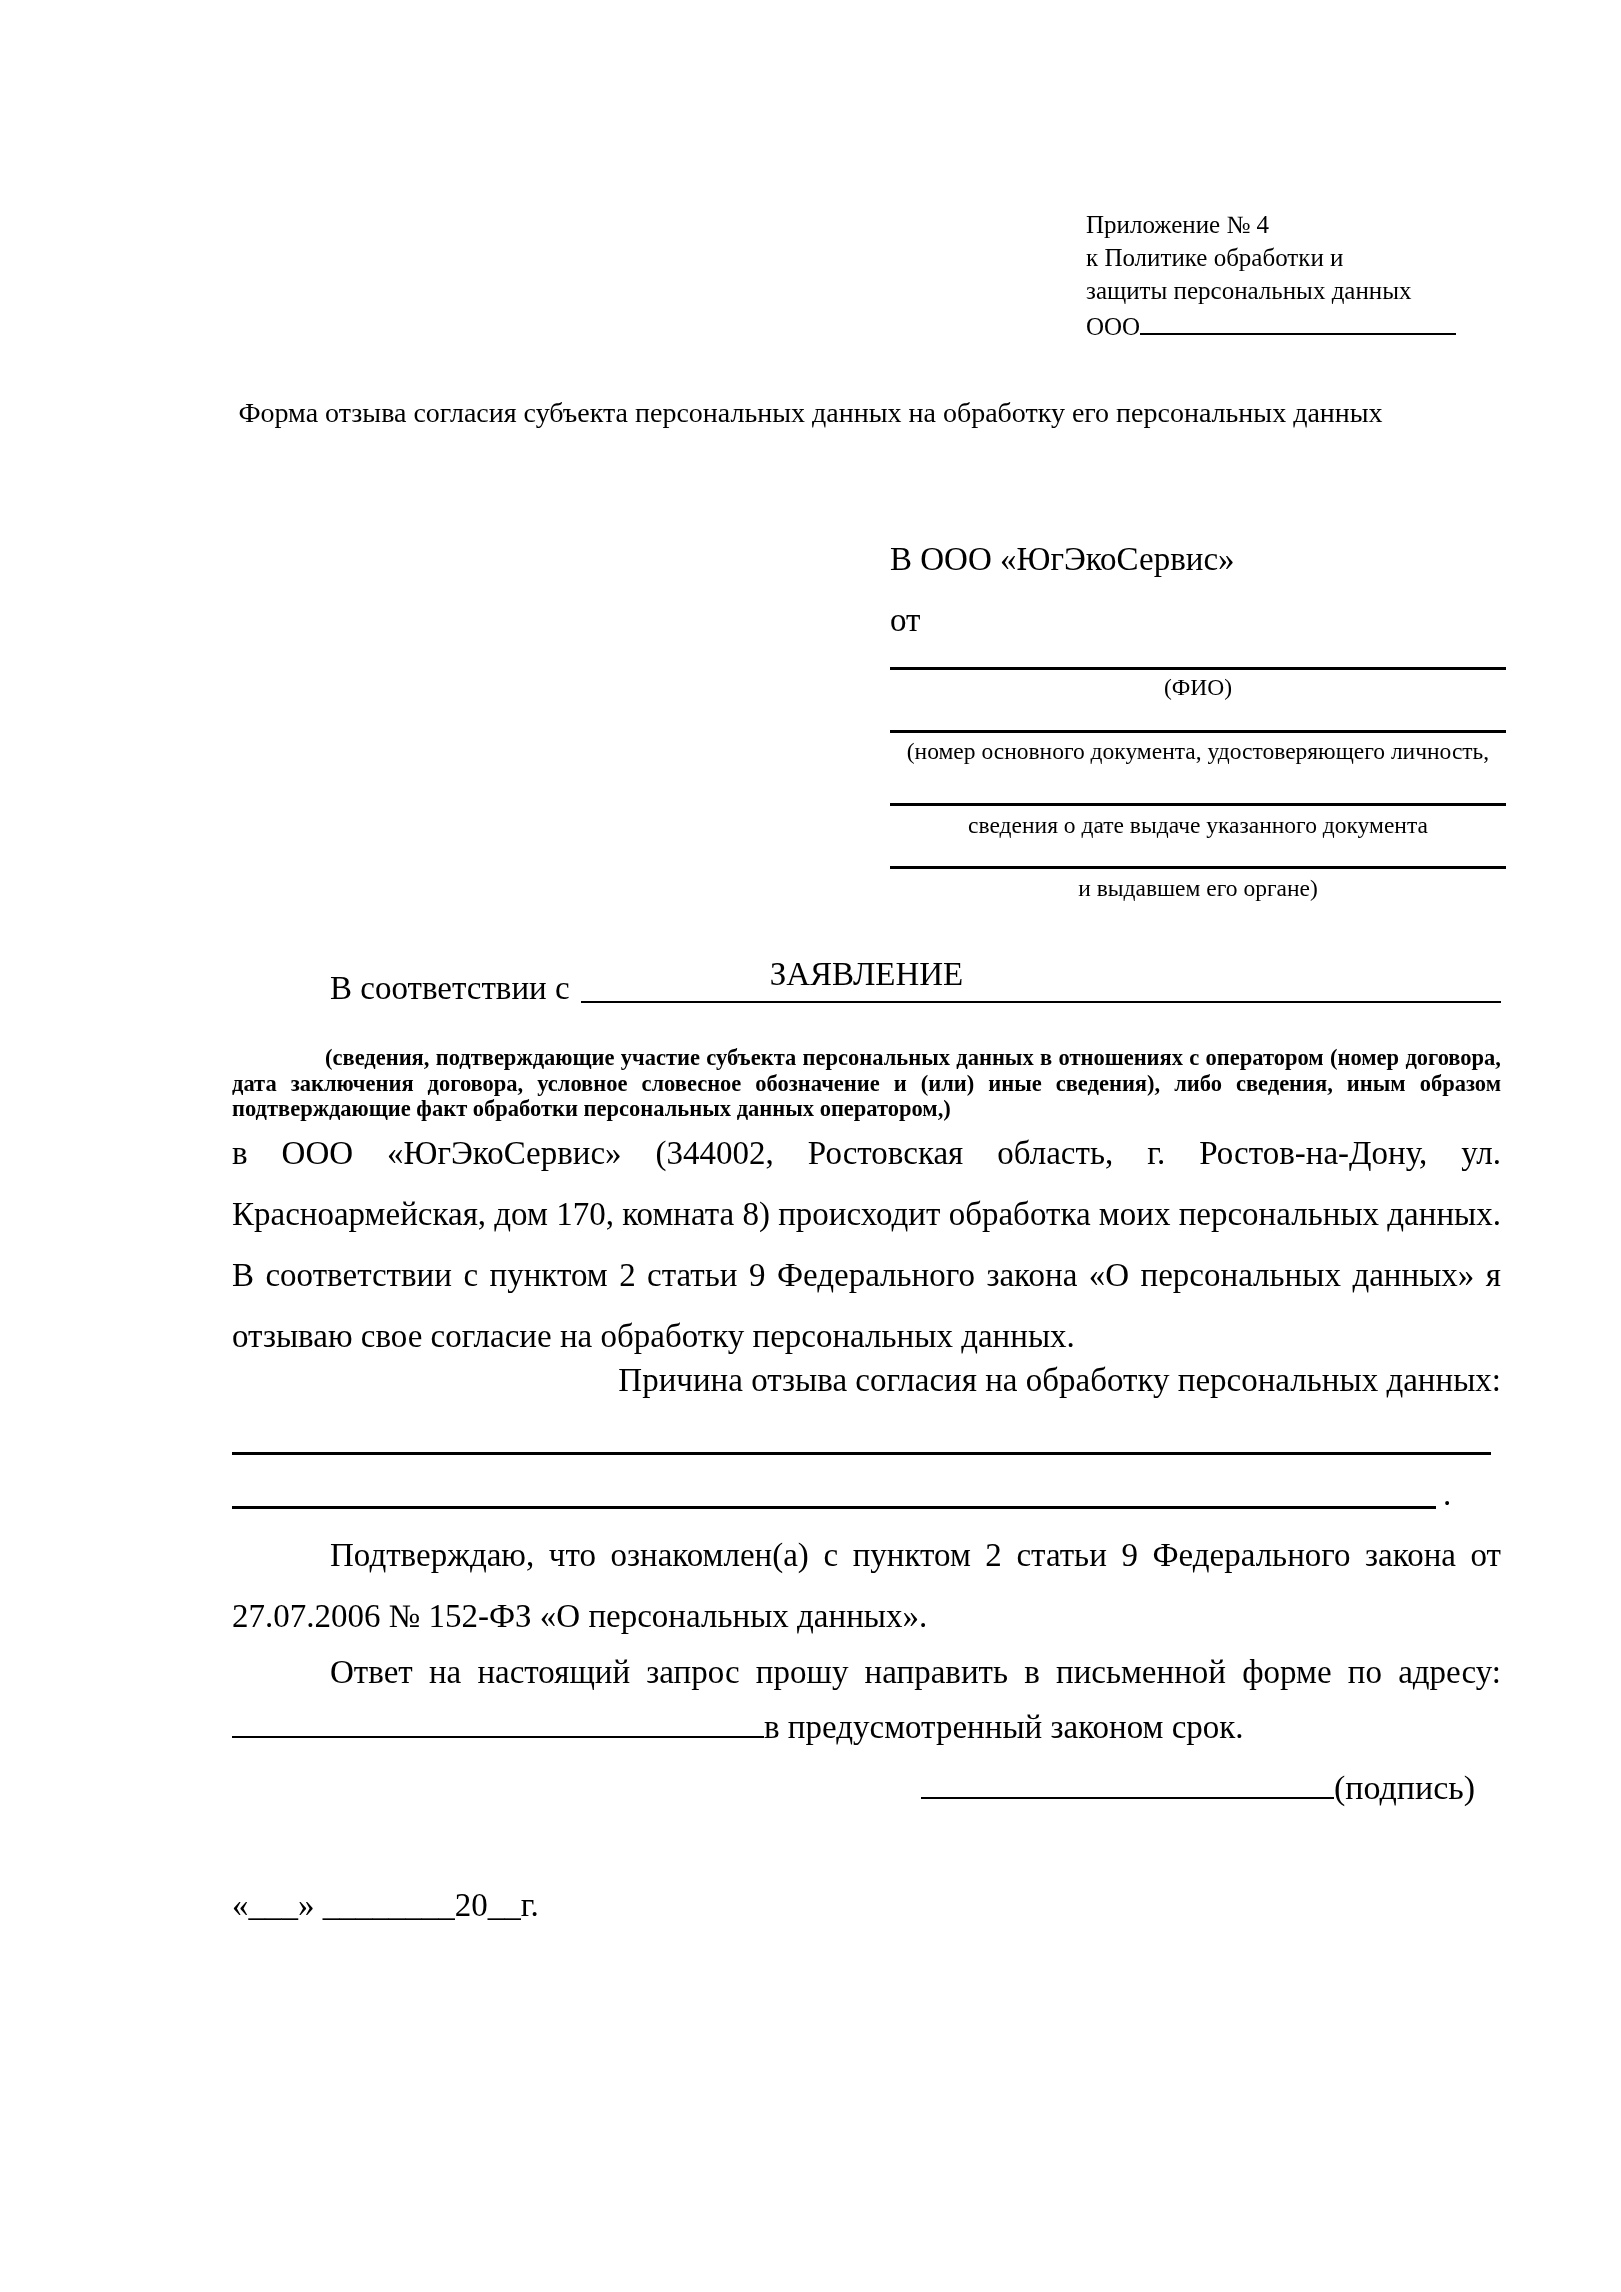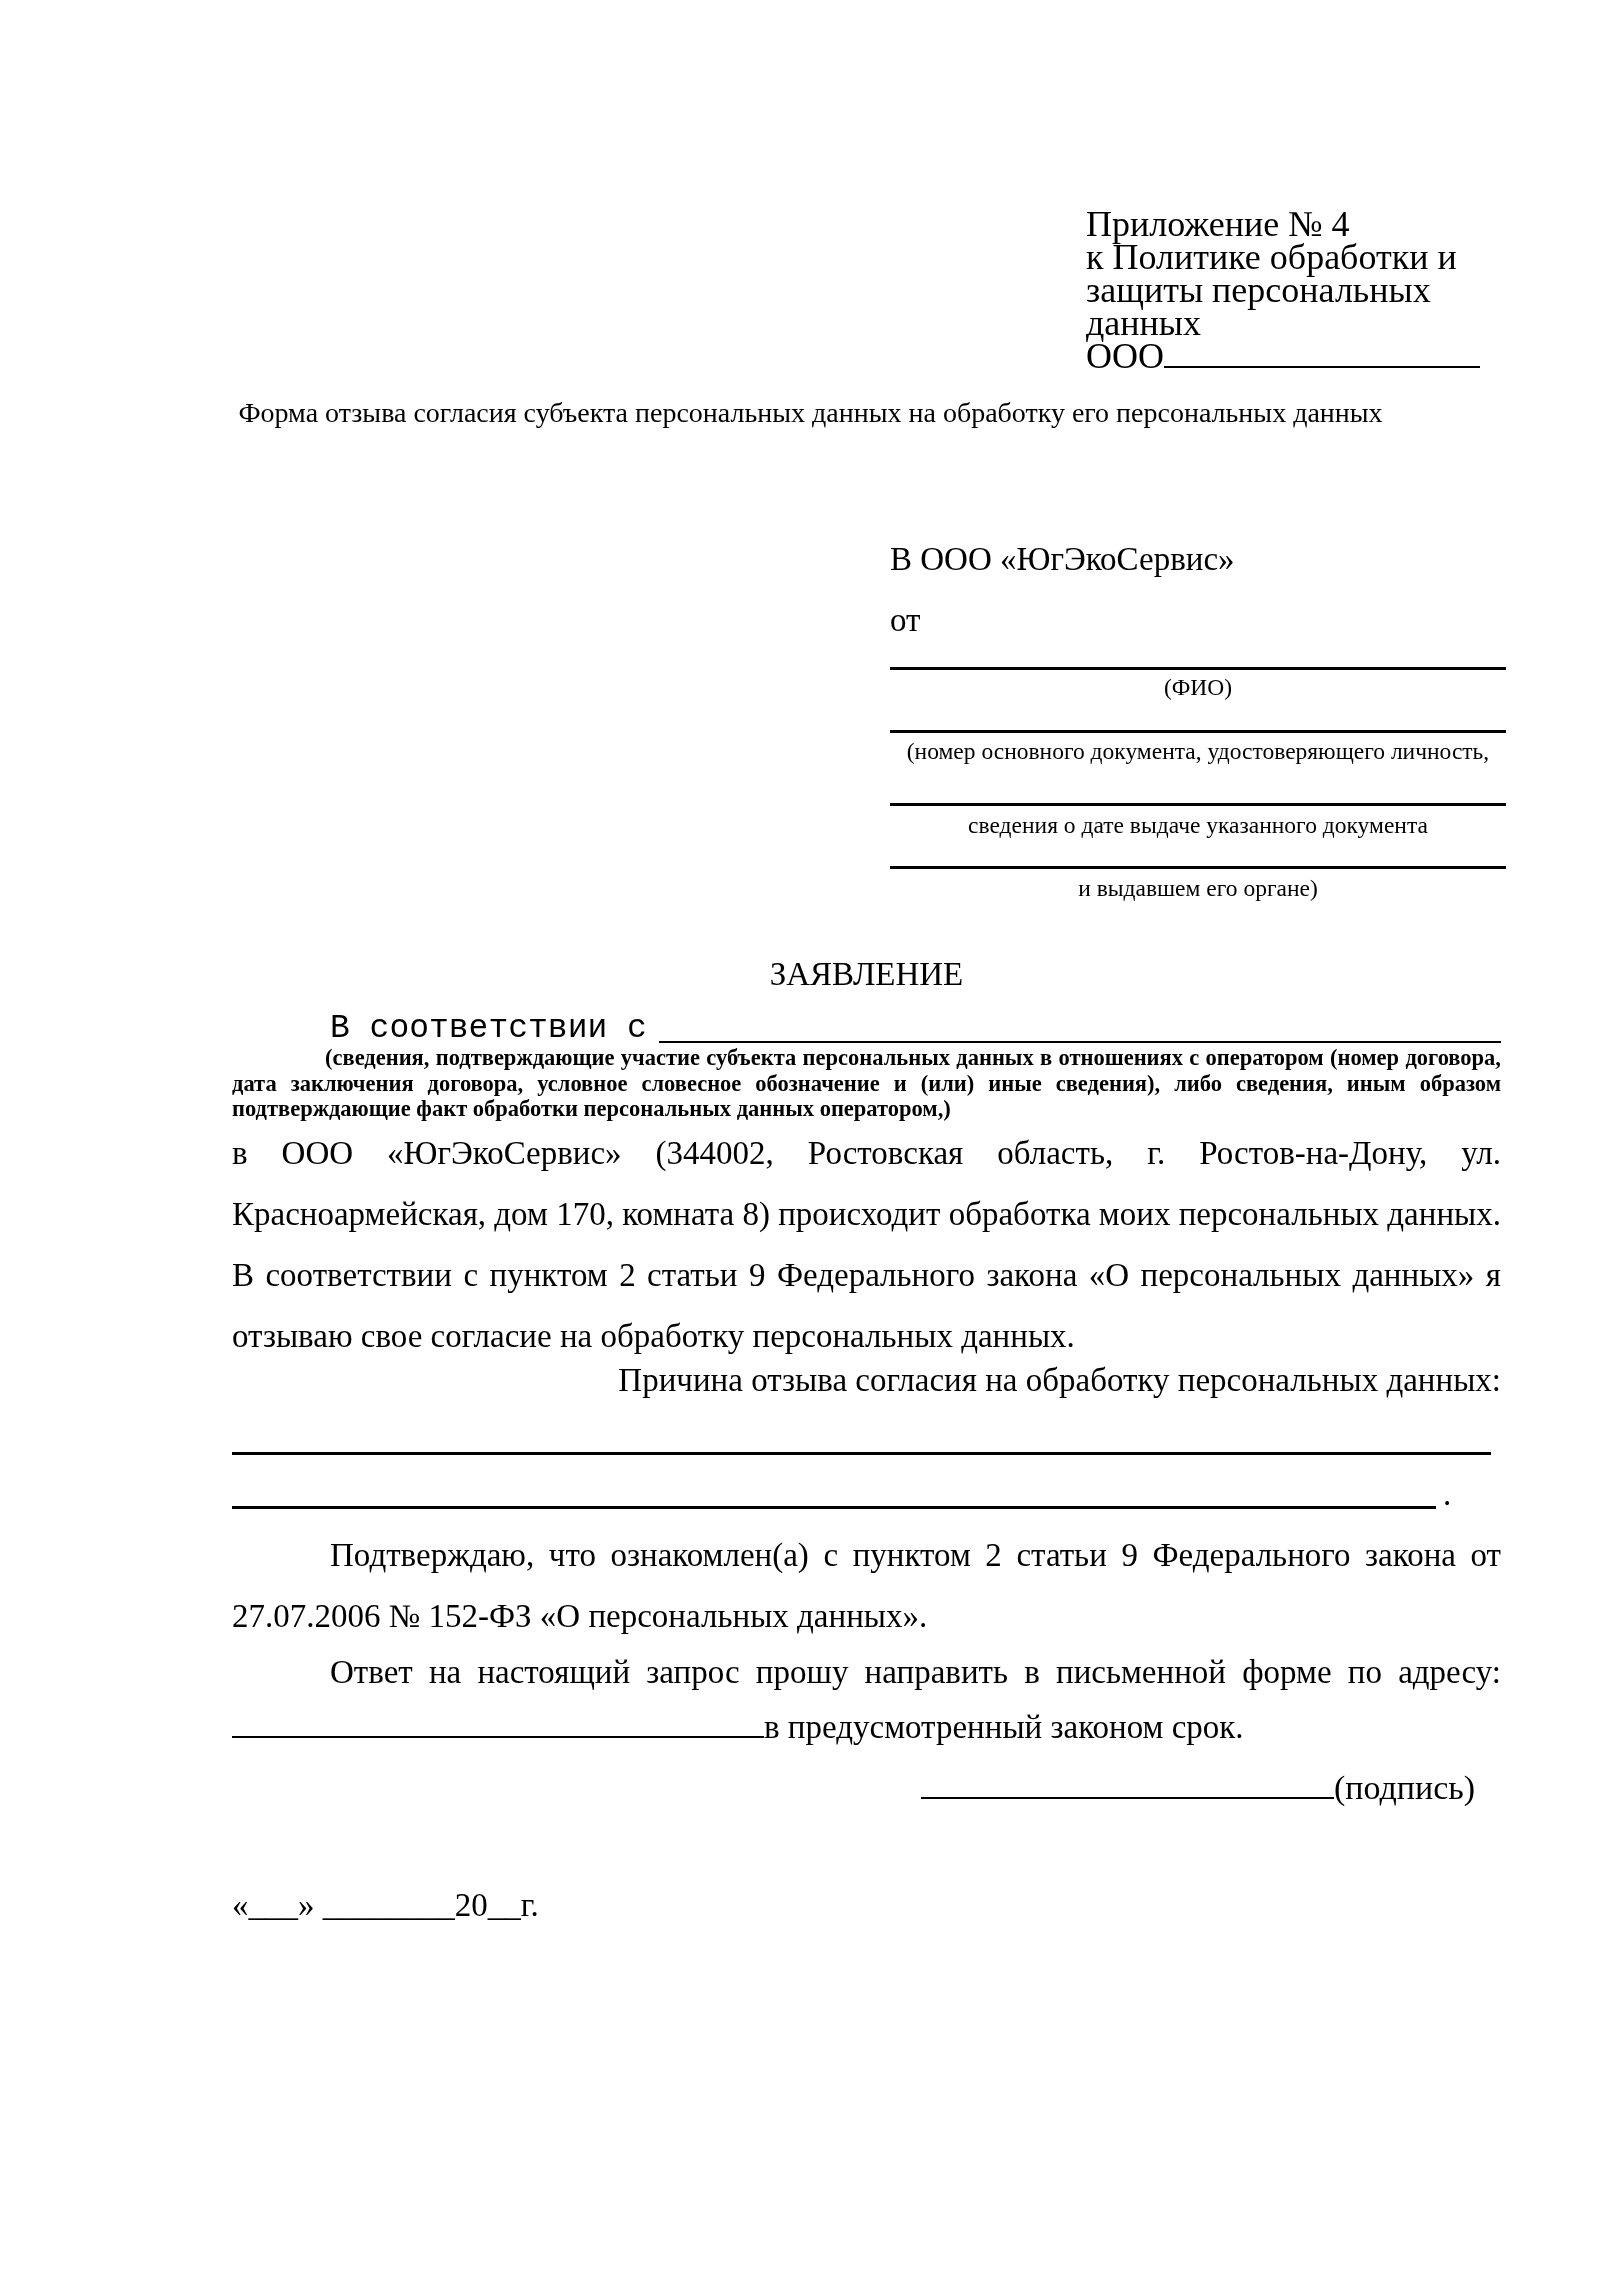--- a/index.html
+++ b/index.html
@@ -8,21 +8,21 @@
     width:1621px;height:2293px;
     background:#ffffff;
     color:#000;
     font-family:"Liberation Serif","DejaVu Serif",serif;
     overflow:hidden;
   }
   .abs{position:absolute;}
   .hline{position:absolute;height:2.9px;background:#000;}
   .appendix{
     left:1086px;top:208px;width:431px;
-    font-size:36px;line-height:33px;text-align:left;
+    font-size:25px;line-height:33px;text-align:left;
   }
   .ooo-row{white-space:nowrap;}
   .ooo-blank{
     display:inline-block;width:316px;height:25.5px;
     border-bottom:2.9px solid #000;vertical-align:baseline;
   }
   .doc-title{
     left:198px;top:390px;width:1225px;
     font-size:28px;line-height:46px;font-weight:normal;text-align:center;
   }
@@ -90,21 +90,21 @@
   <div class="addr-label" style="top:738px;">(номер основного документа, удостоверяющего личность,</div>
 
   <div class="hline" style="left:890px;top:803px;width:616px;"></div>
   <div class="addr-label" style="top:812px;">сведения о дате выдаче указанного документа</div>
 
   <div class="hline" style="left:890px;top:866px;width:616px;"></div>
   <div class="addr-label" style="top:875px;">и выдавшем его органе)</div>
 
   <div class="abs statement">ЗАЯВЛЕНИЕ</div>
 
-  <div class="abs fill-row" style="top:1010px;font-family:Liberation Mono, monospace;">
+  <div class="abs fill-row" style="top:970px;">
     <span class="lead" style="padding-left:98px;">В соответствии с</span>
     <span style="width:11.8px;"></span>
     <div class="flexblank"></div>
   </div>
 
   <div class="abs note">(сведения, подтверждающие участие субъекта персональных данных в отношениях с оператором (номер договора, дата заключения договора, условное словесное обозначение и (или) иные сведения), либо сведения, иным образом подтверждающие факт обработки персональных данных оператором,)</div>
 
   <div class="abs bodypara">в ООО «ЮгЭкоСервис» (344002, Ростовская область, г. Ростов-на-Дону, ул. Красноармейская, дом 170, комната 8) происходит обработка моих персональных данных. В соответствии с пунктом 2 статьи 9 Федерального закона «О персональных данных» я отзываю свое согласие на обработку персональных данных.</div>
 
   <div class="abs fill-row" style="top:1362px;flex-direction:column;">

